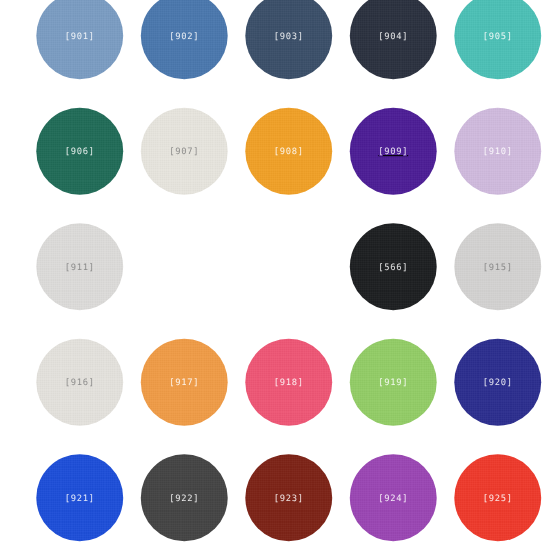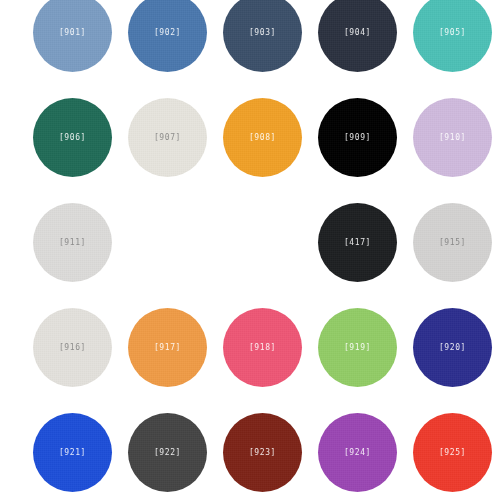--- a/index.html
+++ b/index.html
@@ -131,37 +131,37 @@
         <div class="swatch-circle" style="width: 79px; height: 79px; background-color: rgb(230, 228, 221);">
           <span class="swatch-label label-dark">[907]</span>
         </div>
       </div>
       <div class="swatch-cell" style="left: 223px; top: 98px;">
         <div class="swatch-circle" style="width: 79px; height: 79px; background-color: rgb(240, 160, 39);">
           <span class="swatch-label label-light">[908]</span>
         </div>
       </div>
       <div class="swatch-cell" style="left: 318px; top: 98px;">
-        <div class="swatch-circle" style="width: 79px; height: 79px; background-color: #000000; text-decoration: underline;">
+        <div class="swatch-circle" style="width: 79px; height: 79px; background-color: #4c1d95; text-decoration: underline;">
           <span class="swatch-label label-light">[909]</span>
         </div>
       </div>
       <div class="swatch-cell" style="left: 413px; top: 98px;">
         <div class="swatch-circle" style="width: 79px; height: 79px; background-color: rgb(207, 186, 221);">
           <span class="swatch-label label-light">[910]</span>
         </div>
       </div>
       <div class="swatch-cell" style="left: 33px; top: 203px;">
         <div class="swatch-circle" style="width: 79px; height: 79px; background-color: rgb(220, 219, 217);">
           <span class="swatch-label label-dark">[911]</span>
         </div>
       </div>
       <div class="swatch-cell" style="left: 318px; top: 203px;">
         <div class="swatch-circle" style="width: 79px; height: 79px; background-color: rgb(29, 31, 33);">
-          <span class="swatch-label label-light">[417]</span>
+          <span class="swatch-label label-light">[566]</span>
         </div>
       </div>
       <div class="swatch-cell" style="left: 413px; top: 203px;">
         <div class="swatch-circle" style="width: 79px; height: 79px; background-color: rgb(211, 210, 209);">
           <span class="swatch-label label-dark">[915]</span>
         </div>
       </div>
       <div class="swatch-cell" style="left: 33px; top: 308px;">
         <div class="swatch-circle" style="width: 79px; height: 79px; background-color: rgb(227, 225, 220);">
           <span class="swatch-label label-dark">[916]</span>

